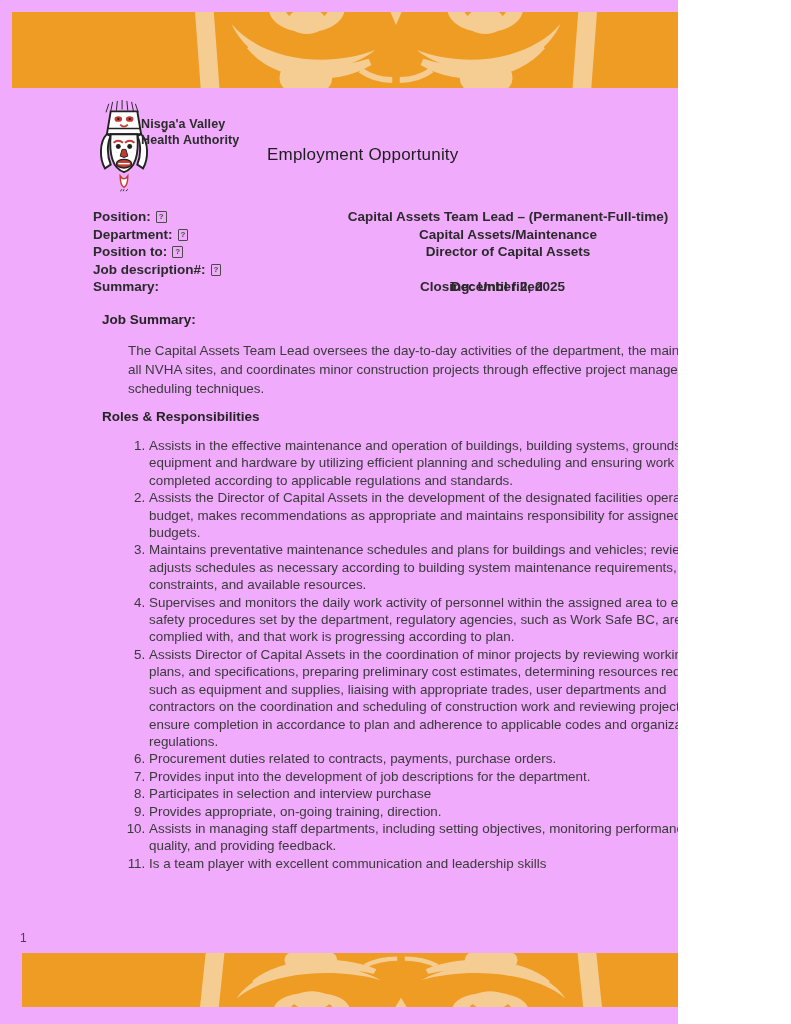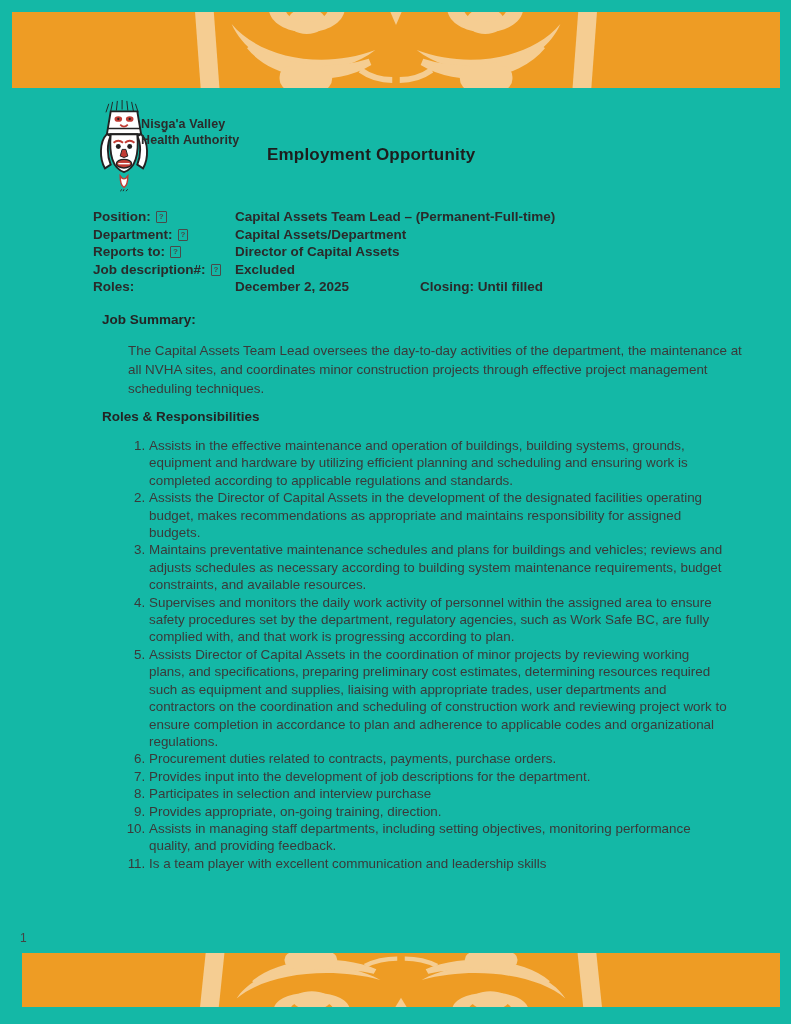--- a/index.html
+++ b/index.html
@@ -5,39 +5,39 @@
   :root{
     --banner_orange:#EE9C24;
     --pattern_light:#F5CD92;
     --logo_red:#C13B33;
     --text_dark:#333333;
     --heading_dark:#222222;
   }
   *{box-sizing:border-box;margin:0;padding:0;}
   html,body{background:#ffffff;}
   body{font-family:"Liberation Sans","DejaVu Sans",sans-serif;color:var(--text_dark);}
-  .page{position:relative;width:791px;height:1024px;background:#14b8a6;overflow:hidden;}
+  .page{position:relative;width:678px;height:1024px;background:#f0abfc;overflow:hidden;}
 
   
   .banner{position:absolute;background:var(--banner_orange);overflow:hidden;}
   .banner.top{left:12px;top:12px;width:768px;height:76px;}
   .banner.bottom{left:22px;top:953px;width:758px;height:54px;}
   .pattern{position:absolute;left:50%;top:0;height:100%;width:432px;transform:translateX(-50%);}
   .banner.bottom .pattern{transform:translateX(-50%) scaleY(-1);}
 
   
   .logo{position:absolute;left:86px;top:99px;width:76px;height:97px;}
   .org-name{position:absolute;left:141px;top:117px;font-weight:bold;font-size:12.5px;line-height:15.5px;color:#2b2b2b;letter-spacing:.1px;}
-  .doc-title{position:absolute;left:267px;top:145px;font-weight:bold;font-size:17px;color:#1d1d1d;letter-spacing:.2px;}
+  .doc-title{position:absolute;left:267px;top:145px;font-weight:normal;font-size:17px;color:#1d1d1d;letter-spacing:.2px;}
 
   
   .meta{position:absolute;left:93px;top:208px;width:640px;font-size:13.5px;font-weight:bold;color:#2a2a2a;}
-  .meta-row{display:flex;line-height:17.6px;position:relative;}
+  .meta-row{display:flex;line-height:17.6px;position:relative;gap:48px;}
   .meta-label{width:142px;flex:0 0 142px;}
-  .meta-value{flex:1;}
+  .meta-value{flex:1;text-align:center;}
   .meta-extra{position:absolute;left:327px;top:0;}
   .tofu{display:inline-block;border:1px solid #4a4a4a;border-radius:1px;font-size:8px;line-height:10px;padding:0 2px;margin-left:5px;vertical-align:2px;color:#4a4a4a;font-weight:bold;}
   .tofu:empty{display:none;}
 
   
   .section-heading{position:absolute;left:102px;font-weight:bold;font-size:13.5px;color:#242424;}
   #job-summary-heading{top:312px;}
   #summary-paragraph{position:absolute;left:93px;top:341px;width:614px;font-size:13.4px;line-height:19px;color:#3a3a3a;margin-left:35px;}
   #roles-heading{top:409px;}
   .roles-list{position:absolute;left:109px;top:437px;width:618px;font-size:13.4px;line-height:17.4px;color:#3a3a3a;padding-left:40px;}
@@ -111,32 +111,31 @@
 
   <div class="doc-title">Employment Opportunity</div>
 
   <div class="meta">
     <div class="meta-row">
       <span class="meta-label"><span>Position:</span><span class="tofu">?</span></span>
       <span class="meta-value">Capital Assets Team Lead – (Permanent-Full-time)</span>
     </div>
     <div class="meta-row">
       <span class="meta-label"><span>Department:</span><span class="tofu">?</span></span>
-      <span class="meta-value">Capital Assets/Department</span>
+      <span class="meta-value">Capital Assets/Maintenance</span>
     </div>
     <div class="meta-row">
-      <span class="meta-label"><span>Reports to:</span><span class="tofu">?</span></span>
+      <span class="meta-label"><span>Position to:</span><span class="tofu">?</span></span>
       <span class="meta-value">Director of Capital Assets</span>
     </div>
     <div class="meta-row">
       <span class="meta-label"><span>Job description#:</span><span class="tofu">?</span></span>
-      <span class="meta-value">Excluded</span>
     </div>
     <div class="meta-row">
-      <span class="meta-label"><span>Roles:</span></span>
+      <span class="meta-label"><span>Summary:</span></span>
       <span class="meta-value">December 2, 2025</span>
       <span class="meta-extra">Closing: Until filled</span>
     </div>
   </div>
 
   <div class="section-heading" id="job-summary-heading">Job Summary:</div>
   <p id="summary-paragraph">The Capital Assets Team Lead oversees the day-to-day activities of the department, the maintenance at all NVHA sites, and coordinates minor construction projects through effective project management scheduling techniques.</p>
 
   <div class="section-heading" id="roles-heading">Roles &amp; Responsibilities</div>
   <ol class="roles-list">

